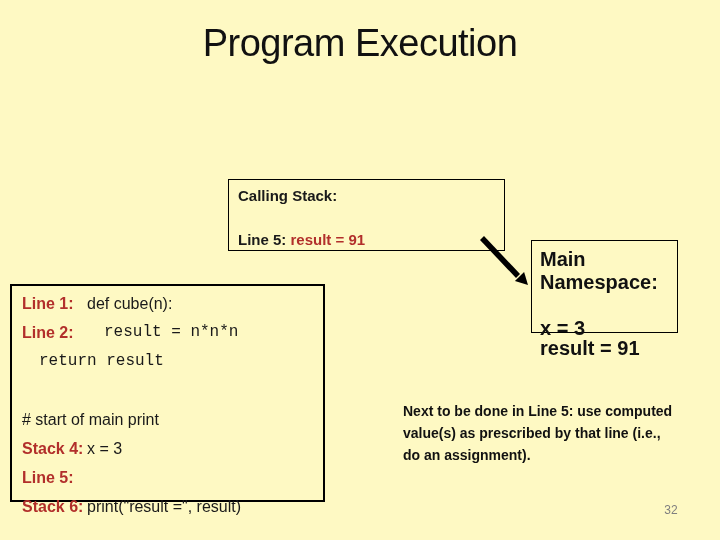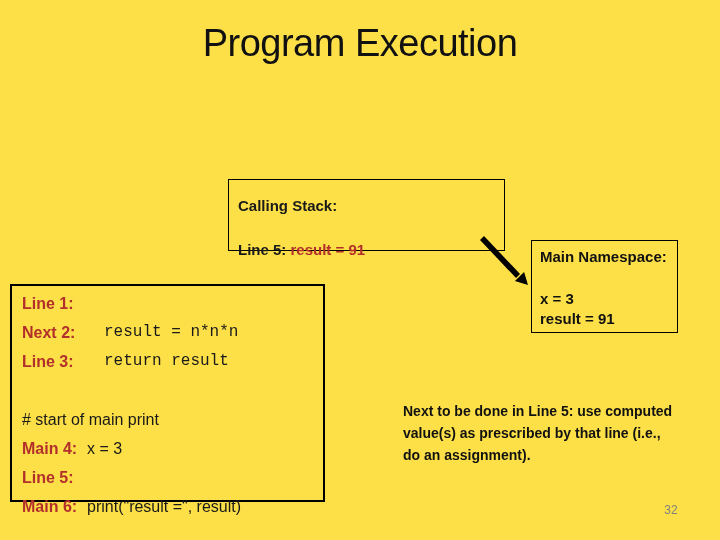--- a/index.html
+++ b/index.html
@@ -1,38 +1,38 @@
 <!DOCTYPE html>
 <html><head>
 <meta charset="utf-8">
 <style>
   html,body{margin:0;padding:0;background:#fff;}
   .slide{
-    position:relative;width:720px;height:540px;background:#fde047;
+    position:relative;width:720px;height:540px;background:#fef9c3;
     font-family:"Liberation Sans",sans-serif;color:#000;overflow:hidden;
   }
   .title{
     position:absolute;top:22px;left:0;width:720px;text-align:center;
     font-size:38px;font-weight:400;color:#111;letter-spacing:-0.5px;
   }
   
   .calling-stack{
     position:absolute;left:228px;top:179px;width:277px;height:72px;
-    border:1.5px solid #000;box-sizing:border-box;padding:17px 9px;
+    border:1.5px solid #000;box-sizing:border-box;padding:7px 9px;
     font-size:15px;
   }
   .calling-stack .heading{font-weight:600;color:#1a1a1a;}
   .calling-stack .entry{margin-top:27px;white-space:pre;}
   .calling-stack .entry .prefix{font-weight:600;color:#1a1a1a;}
   .calling-stack .entry .value{font-weight:700;}
   
   .main-namespace{
     position:absolute;left:531px;top:240px;width:147px;height:93px;
     border:1.5px solid #000;box-sizing:border-box;padding:7px 8px;
-    font-size:15px;font-weight:700;color:#111;
+    font-size:20px;font-weight:700;color:#111;
   }
   .main-namespace .entries{margin-top:24px;line-height:20px;}
   
   .code-box{
     position:absolute;left:10px;top:284px;width:315px;height:218px;
     border:2px solid #000;box-sizing:border-box;padding:3px 0 0 10px;
     font-size:16px;color:#1a1a1a;
   }
   .code-row{display:flex;line-height:29px;height:29px;white-space:pre;}
   .code-row .lbl{flex:0 0 65px;width:65px;font-weight:600;}
@@ -70,28 +70,28 @@
 
   <div class="main-namespace">
     <div class="heading">Main Namespace:</div>
     <div class="entries">
       <div>x = 3</div>
       <div>result = 91</div>
     </div>
   </div>
 
   <div class="code-box">
-      <div class="code-row"><span class="lbl" style="color: rgb(178, 47, 43);">Line 1:</span></div>
-      <div class="code-row"><span class="lbl" style="color: rgb(178, 47, 43);">Next 2:</span><span class="code ind">result = n*n*n</span></div>
-      <div class="code-row"><span class="lbl" style="color: rgb(178, 47, 43);">Line 3:</span><span class="code ind">return result</span></div>
+      <div class="code-row"><span class="lbl" style="color: rgb(178, 47, 43);">Line 1:</span><span class="code">def cube(n):</span></div>
+      <div class="code-row"><span class="lbl" style="color: rgb(178, 47, 43);">Line 2:</span><span class="code ind">result = n*n*n</span></div>
+      <div class="code-row"><span class="code ind">return result</span></div>
       <div class="code-row"><span class="code"></span></div>
       <div class="code-row"><span class="code"># start of main print</span></div>
-      <div class="code-row"><span class="lbl" style="color: rgb(178, 47, 43);">Main 4:</span><span class="code">x = 3</span></div>
+      <div class="code-row"><span class="lbl" style="color: rgb(178, 47, 43);">Stack 4:</span><span class="code">x = 3</span></div>
       <div class="code-row"><span class="lbl" style="color: rgb(178, 47, 43);">Line 5:</span></div>
-      <div class="code-row"><span class="lbl" style="color: rgb(178, 47, 43);">Main 6:</span><span class="code">print("result =", result)</span></div>
+      <div class="code-row"><span class="lbl" style="color: rgb(178, 47, 43);">Stack 6:</span><span class="code">print("result =", result)</span></div>
     </div>
 
   <div class="note">
     <div>Next to be done in Line 5: use computed</div>
     <div>value(s) as prescribed by that line (i.e.,</div>
     <div>do an assignment).</div>
   </div>
 
   <div class="page-number" style="color: rgb(127, 127, 127);">32</div>
 

